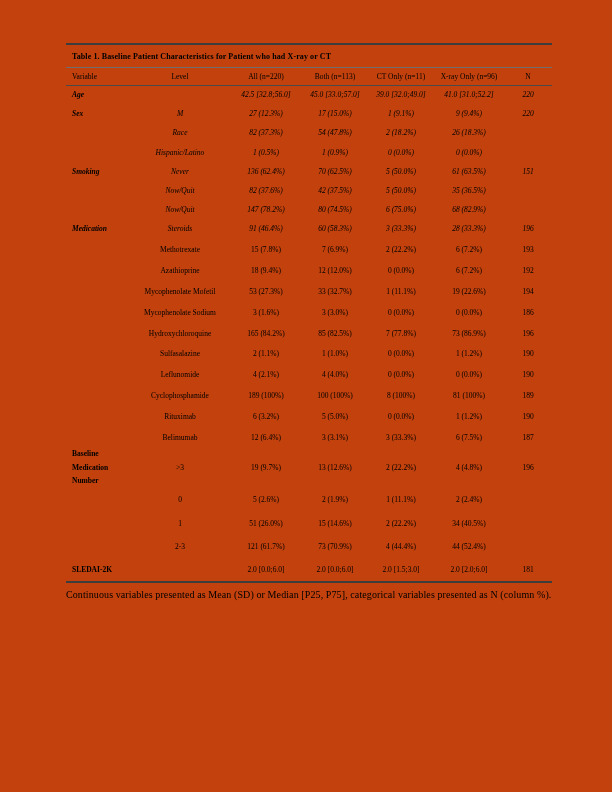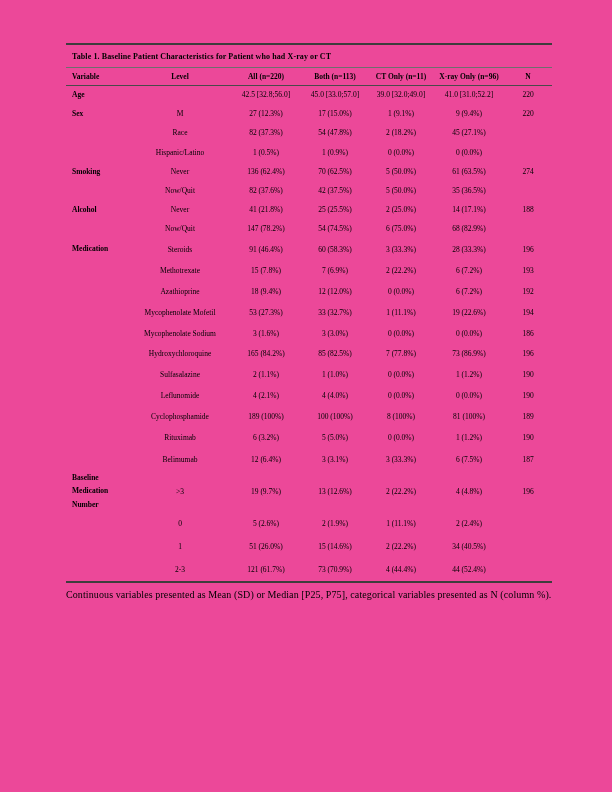--- a/index.html
+++ b/index.html
@@ -4,21 +4,21 @@
 <style>
   html, body {
     margin: 0;
     padding: 0;
     background: #ffffff;
   }
   .sheet {
     position: relative;
     width: 612px;
     height: 792px;
-    background: #ec4899;
+    background: #c2410c;
     font-family: "Liberation Serif", "DejaVu Serif", serif;
     color: #000000;
     overflow: hidden;
   }
   .table-block {
     position: absolute;
     left: 66px;
     top: 43px;
     width: 486px;
   }
@@ -44,35 +44,35 @@
     box-sizing: border-box;
     padding: 0;
     font-size: 7.5px;
     vertical-align: middle;
     text-align: center;
     overflow: hidden;
     white-space: nowrap;
   }
   table.char-table thead th {
     height: 17.5px;
-    font-weight: bold;
+    font-weight: normal;
     border-bottom: 1px solid #4a4a4a;
   }
   table.char-table th.c-variable,
   table.char-table td.c-variable {
     text-align: left;
     padding-left: 6px;
     white-space: normal;
   }
   table.char-table td.c-variable {
     font-weight: bold;
     line-height: 13.5px;
   }
   
-  tbody tr:nth-child(-n+8)                  { height: 19.2px; }
+  tbody tr:nth-child(-n+8)                  { height: 19.2px; font-style: italic; }
   tbody tr:nth-child(n+9):nth-child(-n+13)  { height: 21px;   }
   tbody tr:nth-child(n+14):nth-child(-n+18) { height: 20.8px; }
   tbody tr:nth-child(n+19):nth-child(-n+23) { height: 23.4px; }
   tbody tr:nth-child(24)                    { height: 44px; margin-left: 28px;   }
   tbody tr:nth-child(n+25):nth-child(-n+27) { height: 19px;   }
   tbody tr:nth-child(28)                    { height: 20.4px; }
   .footnote {
     margin-top: 6px;
     font-size: 10px;
     letter-spacing: 0.1px;
@@ -125,64 +125,55 @@
             <td class="c-ct">1 (9.1%)</td>
             <td class="c-xray">9 (9.4%)</td>
             <td class="c-n">220</td>
           </tr>
           <tr>
             <td class="c-variable"></td>
             <td class="c-level">Race</td>
             <td class="c-all">82 (37.3%)</td>
             <td class="c-both">54 (47.8%)</td>
             <td class="c-ct">2 (18.2%)</td>
-            <td class="c-xray">45 (27.1%)</td>
+            <td class="c-xray">26 (18.3%)</td>
             <td class="c-n"></td>
           </tr>
           <tr>
             <td class="c-variable"></td>
             <td class="c-level">Hispanic/Latino</td>
             <td class="c-all">1 (0.5%)</td>
             <td class="c-both">1 (0.9%)</td>
             <td class="c-ct">0 (0.0%)</td>
             <td class="c-xray">0 (0.0%)</td>
             <td class="c-n"></td>
           </tr>
           <tr>
             <td class="c-variable">Smoking</td>
             <td class="c-level">Never</td>
             <td class="c-all">136 (62.4%)</td>
             <td class="c-both">70 (62.5%)</td>
             <td class="c-ct">5 (50.0%)</td>
             <td class="c-xray">61 (63.5%)</td>
-            <td class="c-n">274</td>
+            <td class="c-n">151</td>
           </tr>
           <tr>
             <td class="c-variable"></td>
             <td class="c-level">Now/Quit</td>
             <td class="c-all">82 (37.6%)</td>
             <td class="c-both">42 (37.5%)</td>
             <td class="c-ct">5 (50.0%)</td>
             <td class="c-xray">35 (36.5%)</td>
             <td class="c-n"></td>
           </tr>
           <tr>
-            <td class="c-variable">Alcohol</td>
-            <td class="c-level">Never</td>
-            <td class="c-all">41 (21.8%)</td>
-            <td class="c-both">25 (25.5%)</td>
-            <td class="c-ct">2 (25.0%)</td>
-            <td class="c-xray">14 (17.1%)</td>
-            <td class="c-n">188</td>
-          </tr>
-          <tr>
             <td class="c-variable"></td>
             <td class="c-level">Now/Quit</td>
             <td class="c-all">147 (78.2%)</td>
-            <td class="c-both">54 (74.5%)</td>
+            <td class="c-both">80 (74.5%)</td>
             <td class="c-ct">6 (75.0%)</td>
             <td class="c-xray">68 (82.9%)</td>
             <td class="c-n"></td>
           </tr>
           <tr>
             <td class="c-variable">Medication</td>
             <td class="c-level">Steroids</td>
             <td class="c-all">91 (46.4%)</td>
             <td class="c-both">60 (58.3%)</td>
             <td class="c-ct">3 (33.3%)</td>
@@ -307,19 +298,28 @@
             <td class="c-n"></td>
           </tr>
           <tr>
             <td class="c-variable"></td>
             <td class="c-level">2-3</td>
             <td class="c-all">121 (61.7%)</td>
             <td class="c-both">73 (70.9%)</td>
             <td class="c-ct">4 (44.4%)</td>
             <td class="c-xray">44 (52.4%)</td>
             <td class="c-n"></td>
+          </tr>
+          <tr>
+            <td class="c-variable">SLEDAI-2K</td>
+            <td class="c-level"></td>
+            <td class="c-all">2.0 [0.0;6.0]</td>
+            <td class="c-both">2.0 [0.0;6.0]</td>
+            <td class="c-ct">2.0 [1.5;3.0]</td>
+            <td class="c-xray">2.0 [2.0;6.0]</td>
+            <td class="c-n">181</td>
           </tr>
         </tbody>
     </table>
 
     <div class="footnote">Continuous variables presented as Mean (SD) or Median [P25, P75], categorical variables presented as N (column %).</div>
   </div>
 </div>
 
 </body></html>

